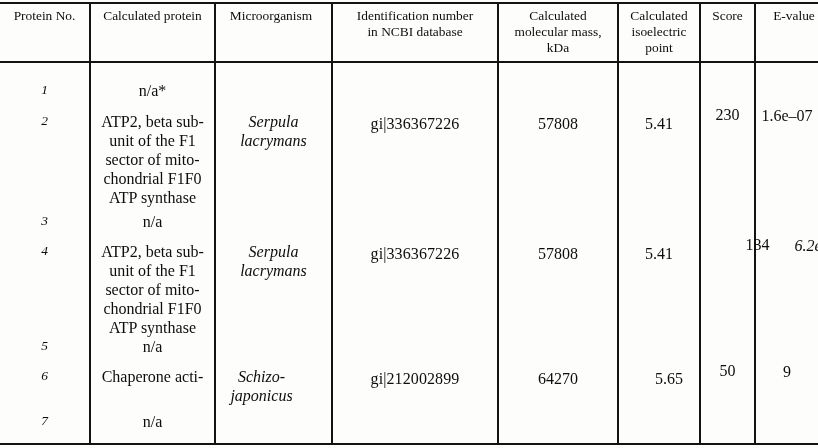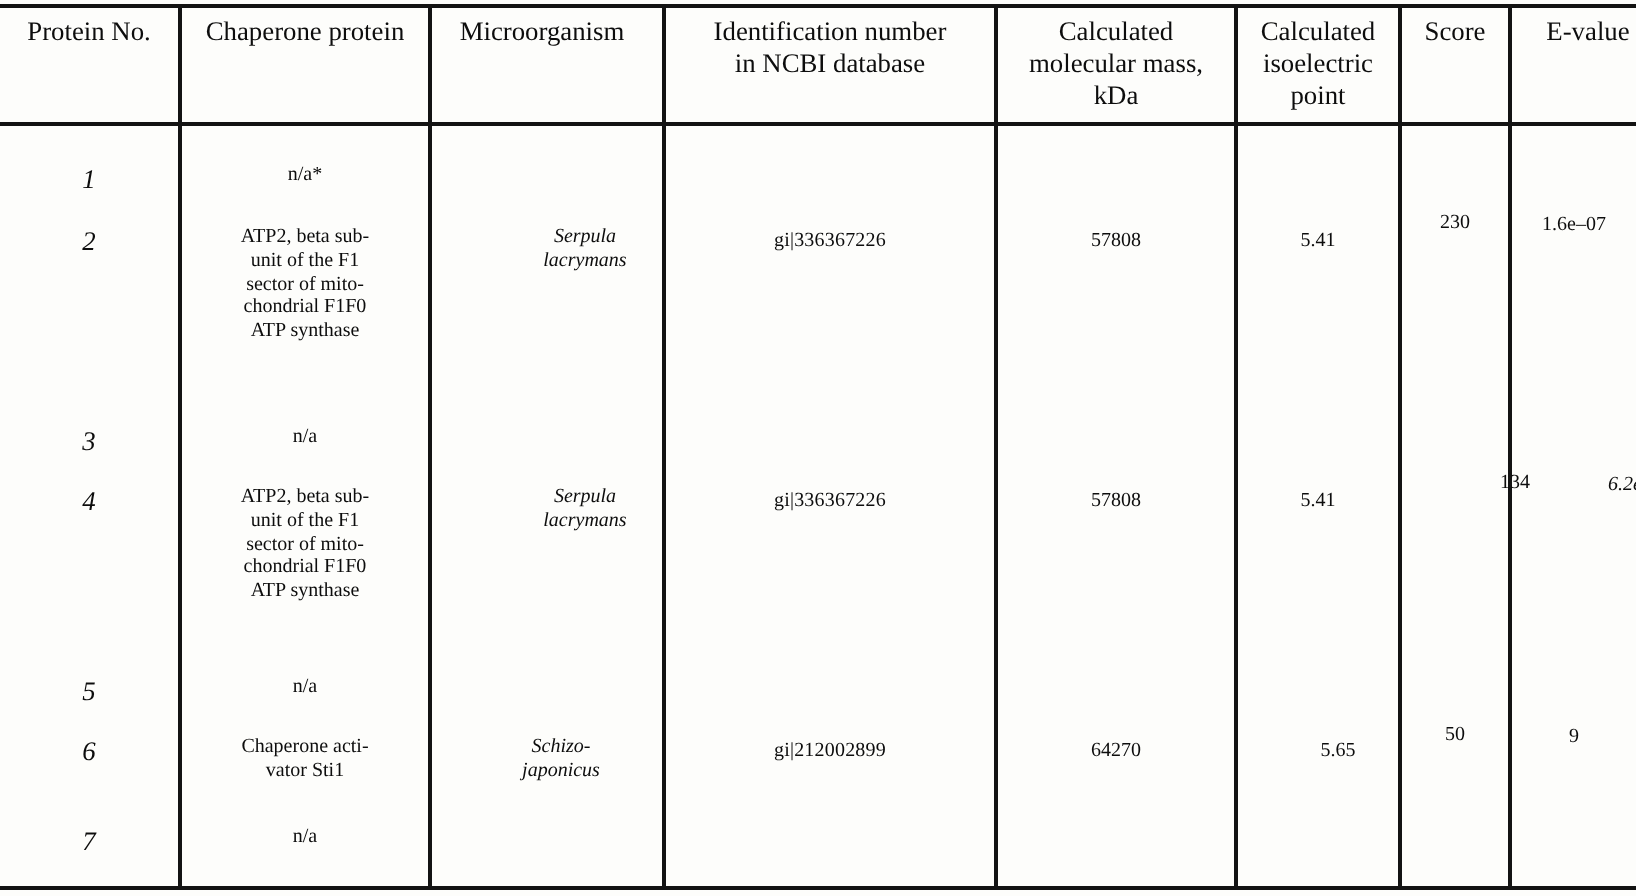--- a/index.html
+++ b/index.html
@@ -36,33 +36,32 @@
     position: absolute;
     width: 2px;
     background: #131313;
   }
 
   
   .cell {
     position: absolute;
     text-align: center;
     line-height: 1.18;
-    font-size: 10px;
+    font-size: 16px;
   }
   .head-cell {
     font-size: 13.4px;
     line-height: 1.2;
   }
   .num-cell {
     font-style: italic;
     font-size: 13.4px;
   }
   .org-cell {
     font-style: italic;
-    padding-left: 19px;
   }
   .mono-ish { letter-spacing: 0.1px; }
 </style>
 </head>
 <body>
 
 <div id="table-root">
 
   <div class="hrule top"></div>
   <div class="hrule head"></div>
@@ -71,21 +70,21 @@
   <div class="vrule" style="left:89px;  top:2px; height:443px;"></div>
   <div class="vrule" style="left:214px; top:2px; height:443px;"></div>
   <div class="vrule" style="left:331px; top:2px; height:443px;"></div>
   <div class="vrule" style="left:497px; top:2px; height:443px;"></div>
   <div class="vrule" style="left:617px; top:2px; height:443px;"></div>
   <div class="vrule" style="left:699px; top:2px; height:443px;"></div>
   <div class="vrule" style="left:754px; top:2px; height:443px;"></div>
 
   <div class="cell head-cell" style="left:0px;   top:8px;  width:89px;">Protein No.</div>
 
-  <div class="cell head-cell" style="left:91px;  top:8px;  width:123px;">Chaperone protein</div>
+  <div class="cell head-cell" style="left:91px;  top:8px;  width:123px;">Calculated protein</div>
 
   <div class="cell head-cell" style="left:216px; top:8px;  width:110px;">Microorganism</div>
 
   <div class="cell head-cell" style="left:333px; top:8px;  width:164px;">
     <div>Identification number</div>
     <div>in NCBI database</div>
   </div>
 
   <div class="cell head-cell" style="left:499px; top:8px;  width:118px;">
     <div>Calculated</div>
@@ -159,21 +158,20 @@
 
   <div class="cell" style="left:789px; top:237px; width:62px;font-style:italic;">6.2e–07</div>
 
   <div class="cell num-cell" style="left:0px;  top:338px; width:89px;">5</div>
   <div class="cell" style="left:91px; top:338px; width:123px;">n/a</div>
 
   <div class="cell num-cell" style="left:0px;  top:368px; width:89px;">6</div>
 
   <div class="cell" style="left:91px; top:368px; width:123px;">
     <div>Chaperone acti-</div>
-    <div>vator Sti1</div>
   </div>
 
   <div class="cell org-cell" style="left:216px; top:368px; width:91px;">
     <div>Schizo-</div>
     <div>japonicus</div>
   </div>
 
   <div class="cell mono-ish" style="left:333px; top:370px; width:164px;">gi|212002899</div>
 
   <div class="cell" style="left:499px; top:370px; width:118px;">64270</div>

